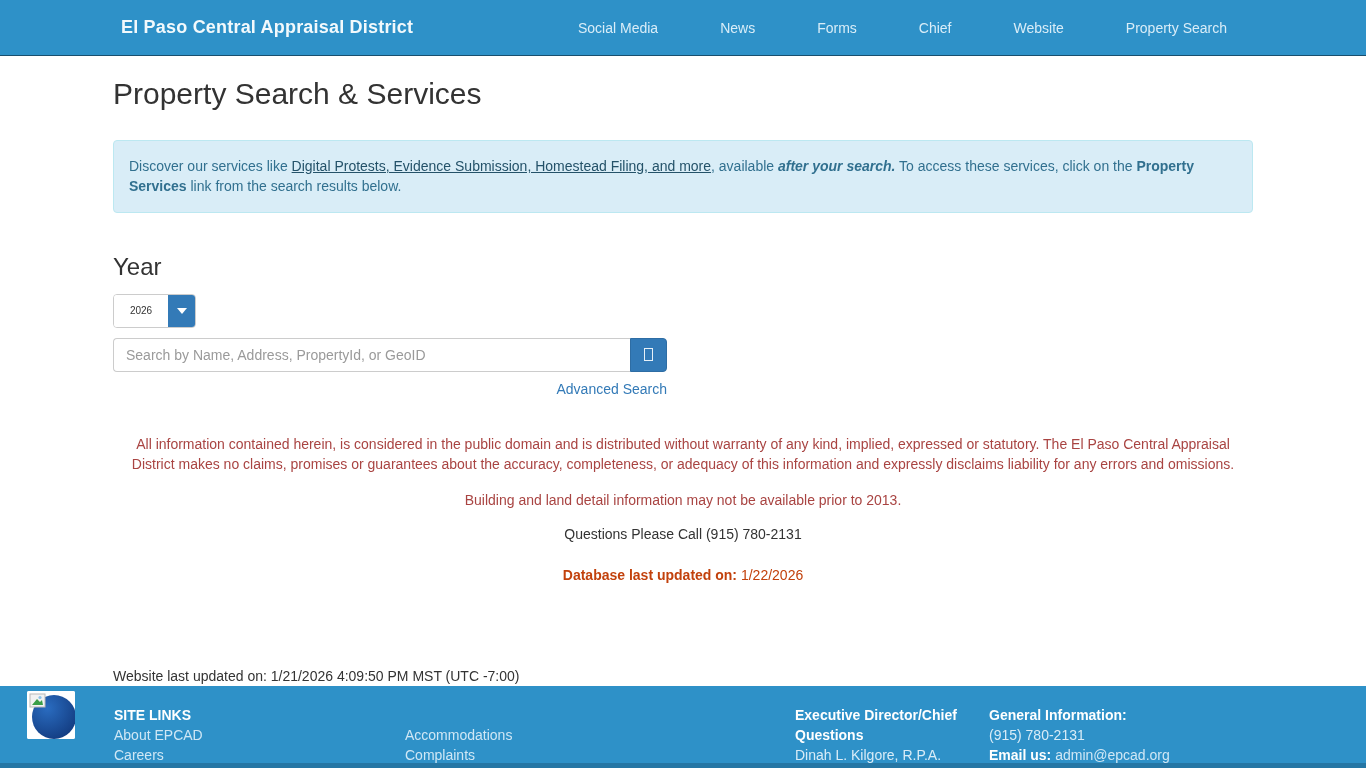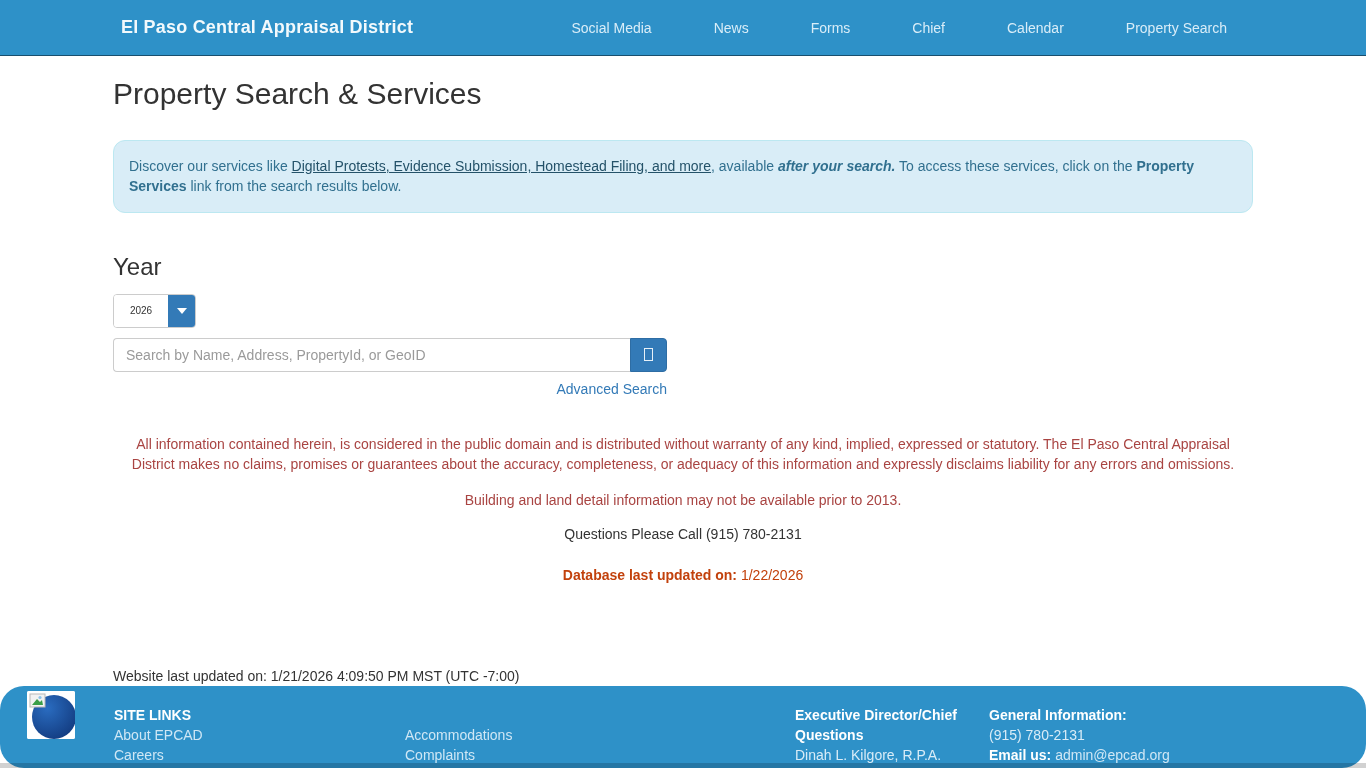--- a/index.html
+++ b/index.html
@@ -47,21 +47,21 @@
     font-weight: normal;
     color: #333;
     margin-top: 21px;
     line-height: 1.1;
   }
 
   .alert-info {
     margin-top: 30px;
     background: #d9edf7;
     border: 1px solid #bce8f1;
-    border-radius: 12px;
+    border-radius: 4px;
     color: #31708f;
     padding: 15px;
     line-height: 1.45;
   }
   .alert-info a {
     color: #245269;
     text-decoration: underline;
     cursor: pointer;
   }
   .alert-info .em-bold { font-weight: bold; font-style: italic; }
@@ -175,21 +175,20 @@
   }
 
   
   .footer {
     position: absolute;
     left: 0; top: 686px;
     width: 1366px;
     height: 82px;
     background: #2e91c8;
     color: #fff;
-    border-radius: 24px;
   }
   .footer-bottom-strip {
     position: absolute;
     left: 0; bottom: 0;
     width: 100%; height: 5px;
     background: rgba(0,0,0,0.18);
   }
   .footer-col { position: absolute; line-height: 20px; font-size: 14px; }
   .footer-heading { font-weight: bold; color: #ffffff; }
   .footer-link {
@@ -213,21 +212,21 @@
 </head>
 <body>
 
 <div class="navbar">
   <div class="navbar-brand">El Paso Central Appraisal District</div>
   <div class="navbar-links">
     <a class="nav-link">Social Media</a>
     <a class="nav-link">News</a>
     <a class="nav-link">Forms</a>
     <a class="nav-link">Chief</a>
-    <a class="nav-link">Calendar</a>
+    <a class="nav-link">Website</a>
     <a class="nav-link">Property Search</a>
   </div>
 </div>
 
 <div class="container">
 
   <h1 class="page-title">Property Search &amp; Services</h1>
 
   <div class="alert-info">
     <span>Discover our services like </span><a>Digital Protests, Evidence Submission, Homestead Filing, and more</a><span>, available </span><span class="em-bold">after your search.</span><span> To access these services, click on the </span><span class="bold">Property Services</span><span> link from the search results below.</span>

